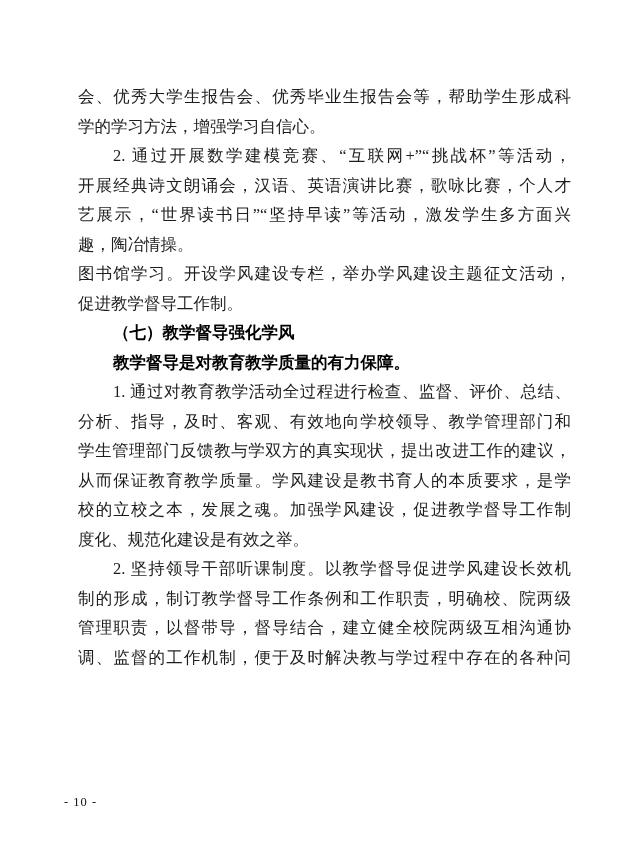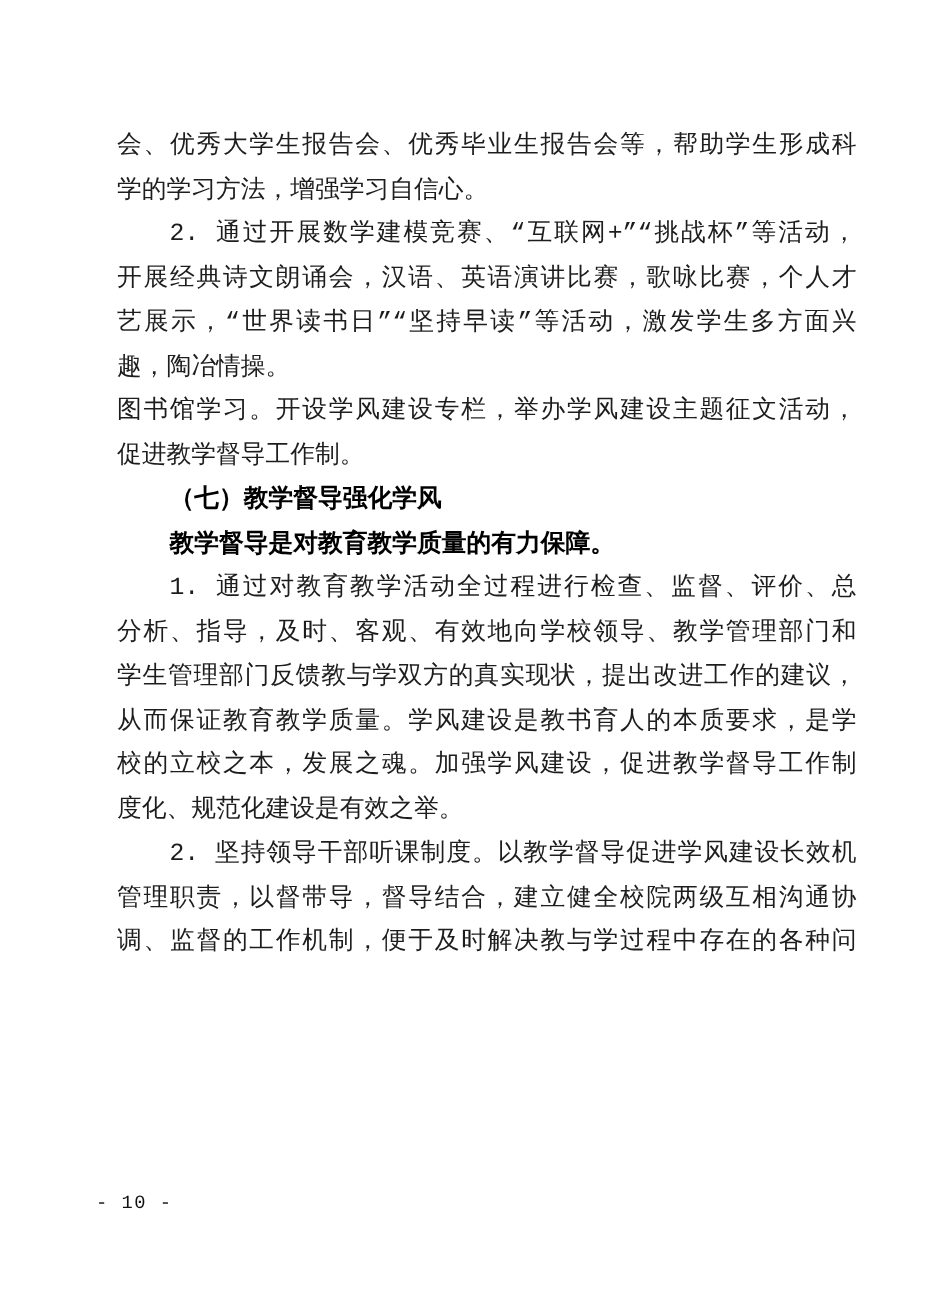--- a/index.html
+++ b/index.html
@@ -6,21 +6,21 @@
     margin: 0;
     padding: 0;
     background: #ffffff;
   }
   .page {
     position: relative;
     width: 621px;
     height: 859px;
     background: #ffffff;
     overflow: hidden;
-    font-family: Liberation Mono, monospace;
+    font-family: Liberation Serif, serif;
   }
   .body-text {
     position: absolute;
     left: 78px;
     top: 82px;
     width: 493px;
     font-size: 16.5px;
     line-height: 29.5px;
     color: #1d1d1d;
   }
@@ -65,17 +65,18 @@
       <div class="line">促进教学督导工作制。</div>
       <div class="line indent bold">（七）教学督导强化学风</div>
       <div class="line indent bold">教学督导是对教育教学质量的有力保障。</div>
       <div class="line indent justify">1. 通过对教育教学活动全过程进行检查、监督、评价、总结、</div>
       <div class="line justify">分析、指导，及时、客观、有效地向学校领导、教学管理部门和</div>
       <div class="line justify">学生管理部门反馈教与学双方的真实现状，提出改进工作的建议，</div>
       <div class="line justify">从而保证教育教学质量。学风建设是教书育人的本质要求，是学</div>
       <div class="line justify">校的立校之本，发展之魂。加强学风建设，促进教学督导工作制</div>
       <div class="line">度化、规范化建设是有效之举。</div>
       <div class="line indent justify">2. 坚持领导干部听课制度。以教学督导促进学风建设长效机</div>
+      <div class="line justify">制的形成，制订教学督导工作条例和工作职责，明确校、院两级</div>
       <div class="line justify">管理职责，以督带导，督导结合，建立健全校院两级互相沟通协</div>
       <div class="line justify">调、监督的工作机制，便于及时解决教与学过程中存在的各种问</div>
     </div>
   <div class="page-number">- 10 -</div>
 </div>
 
 </body></html>

